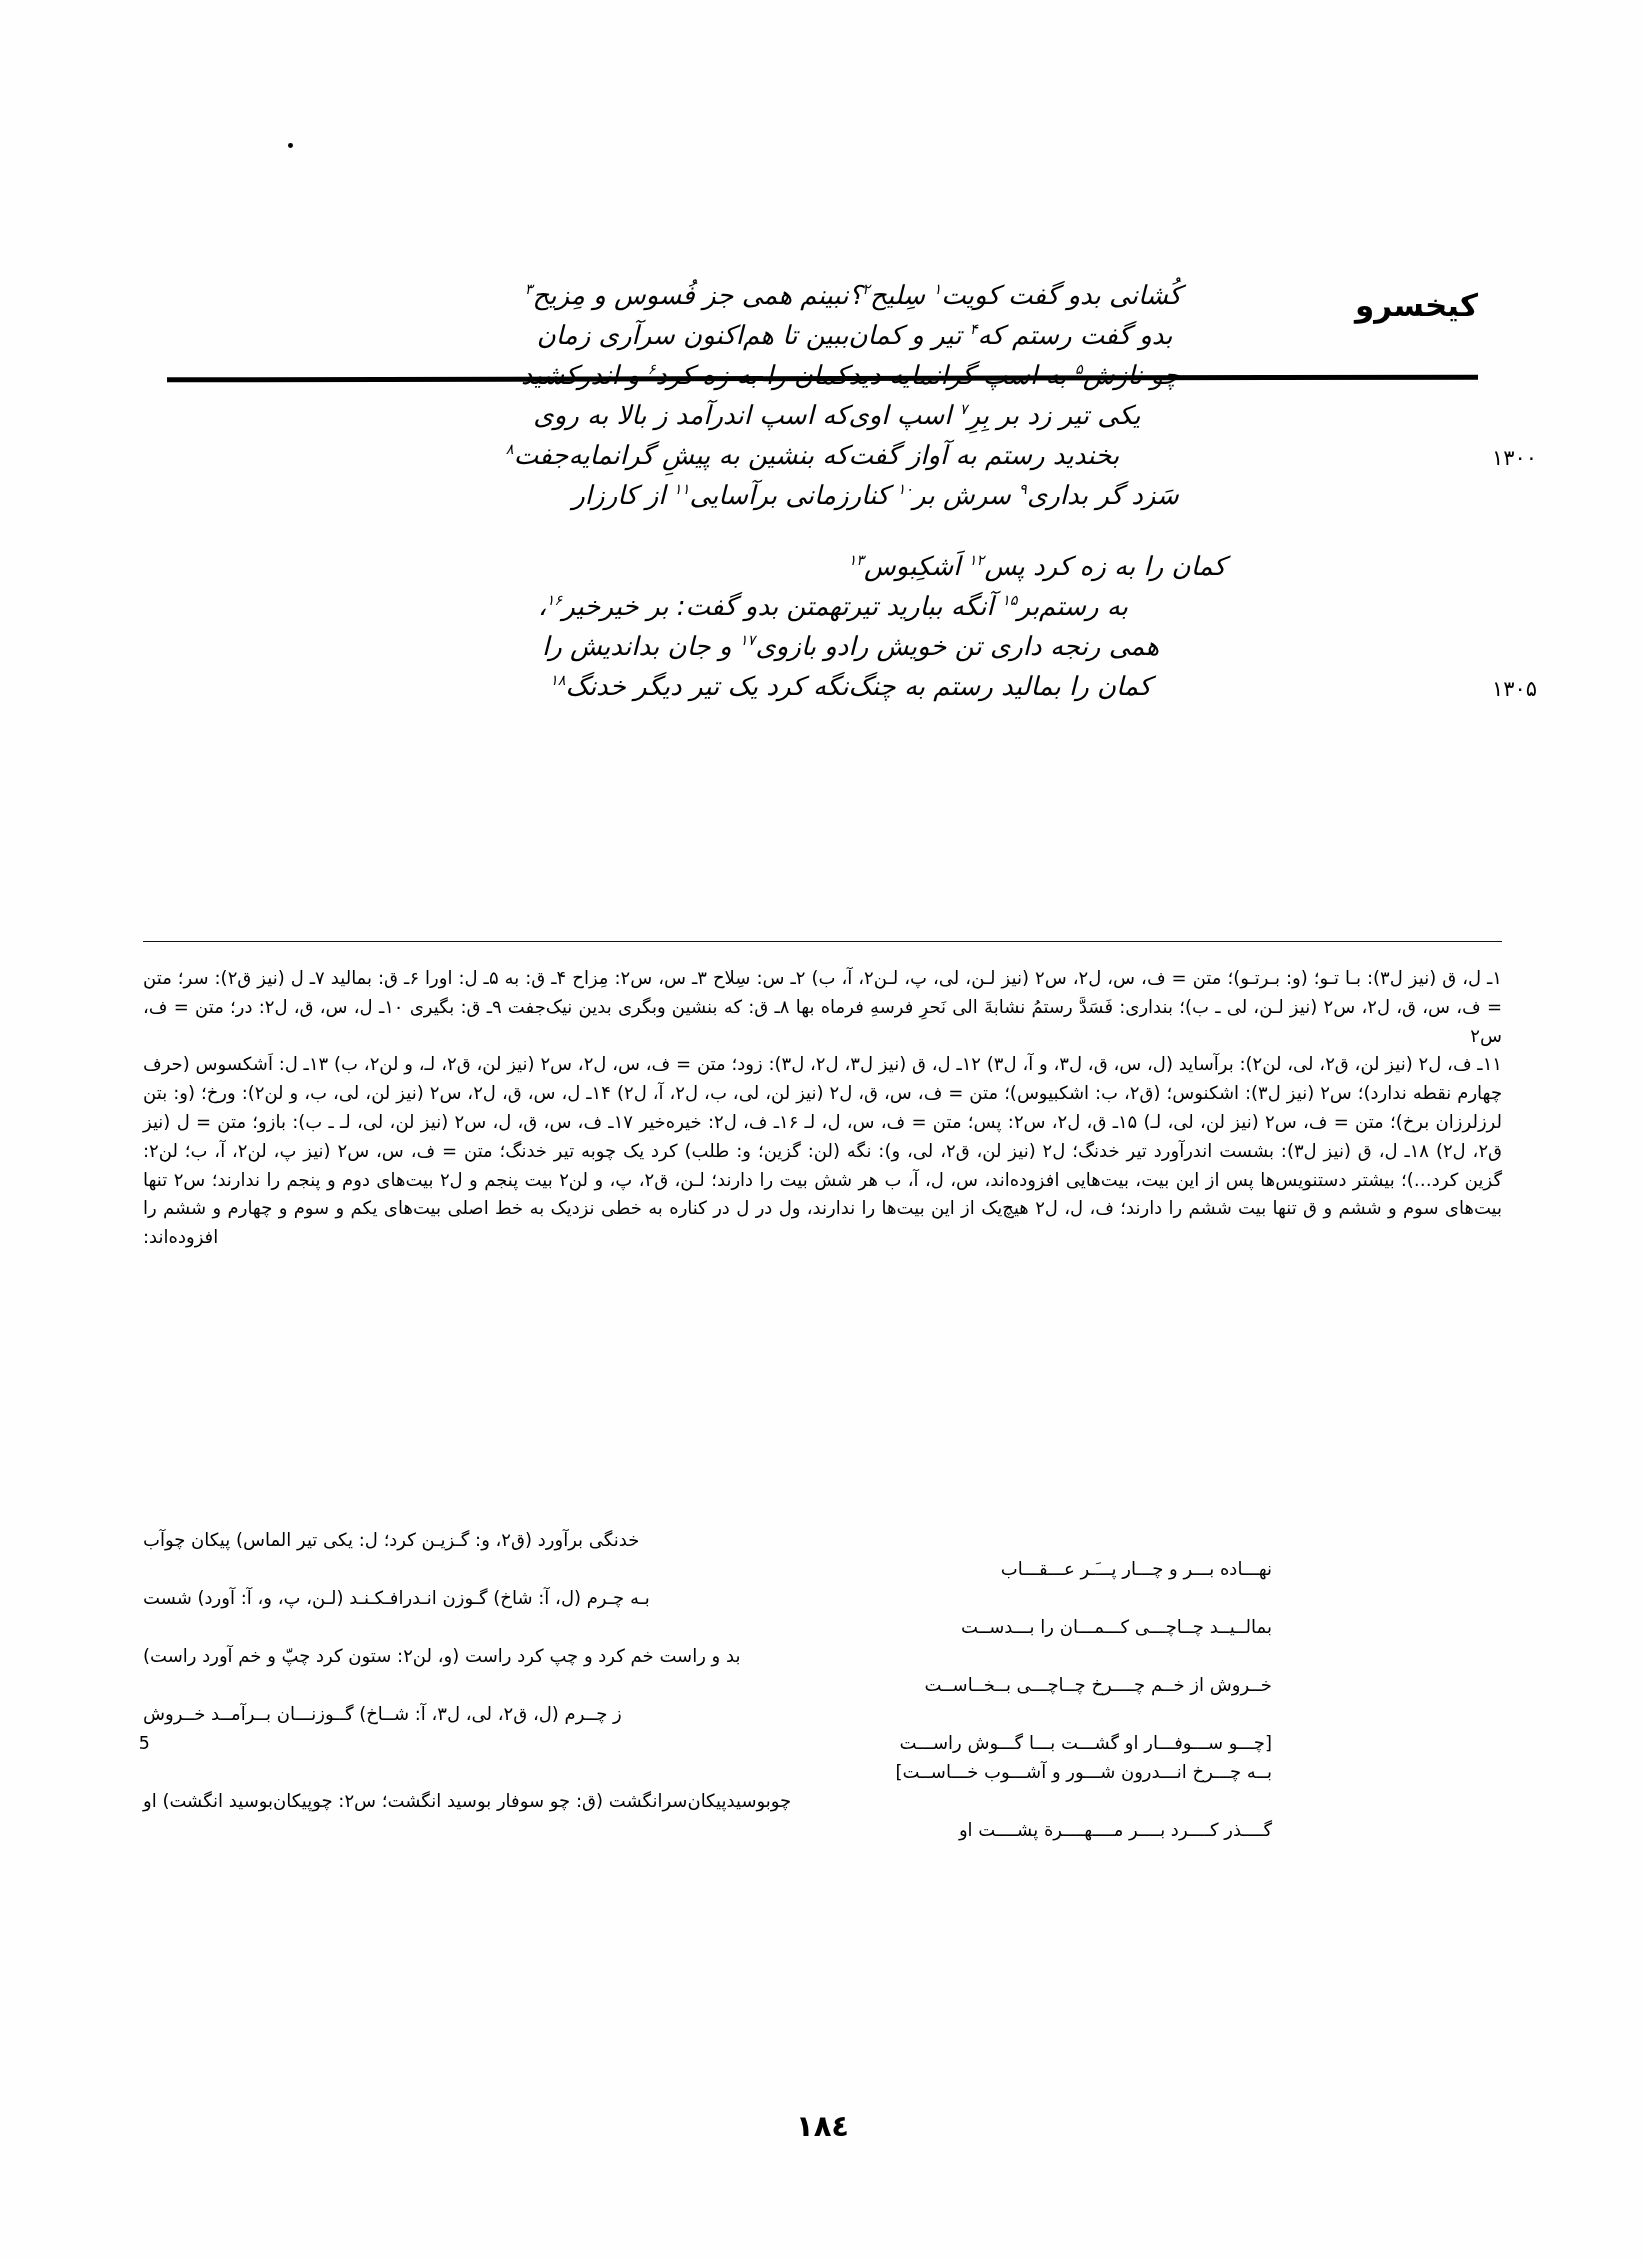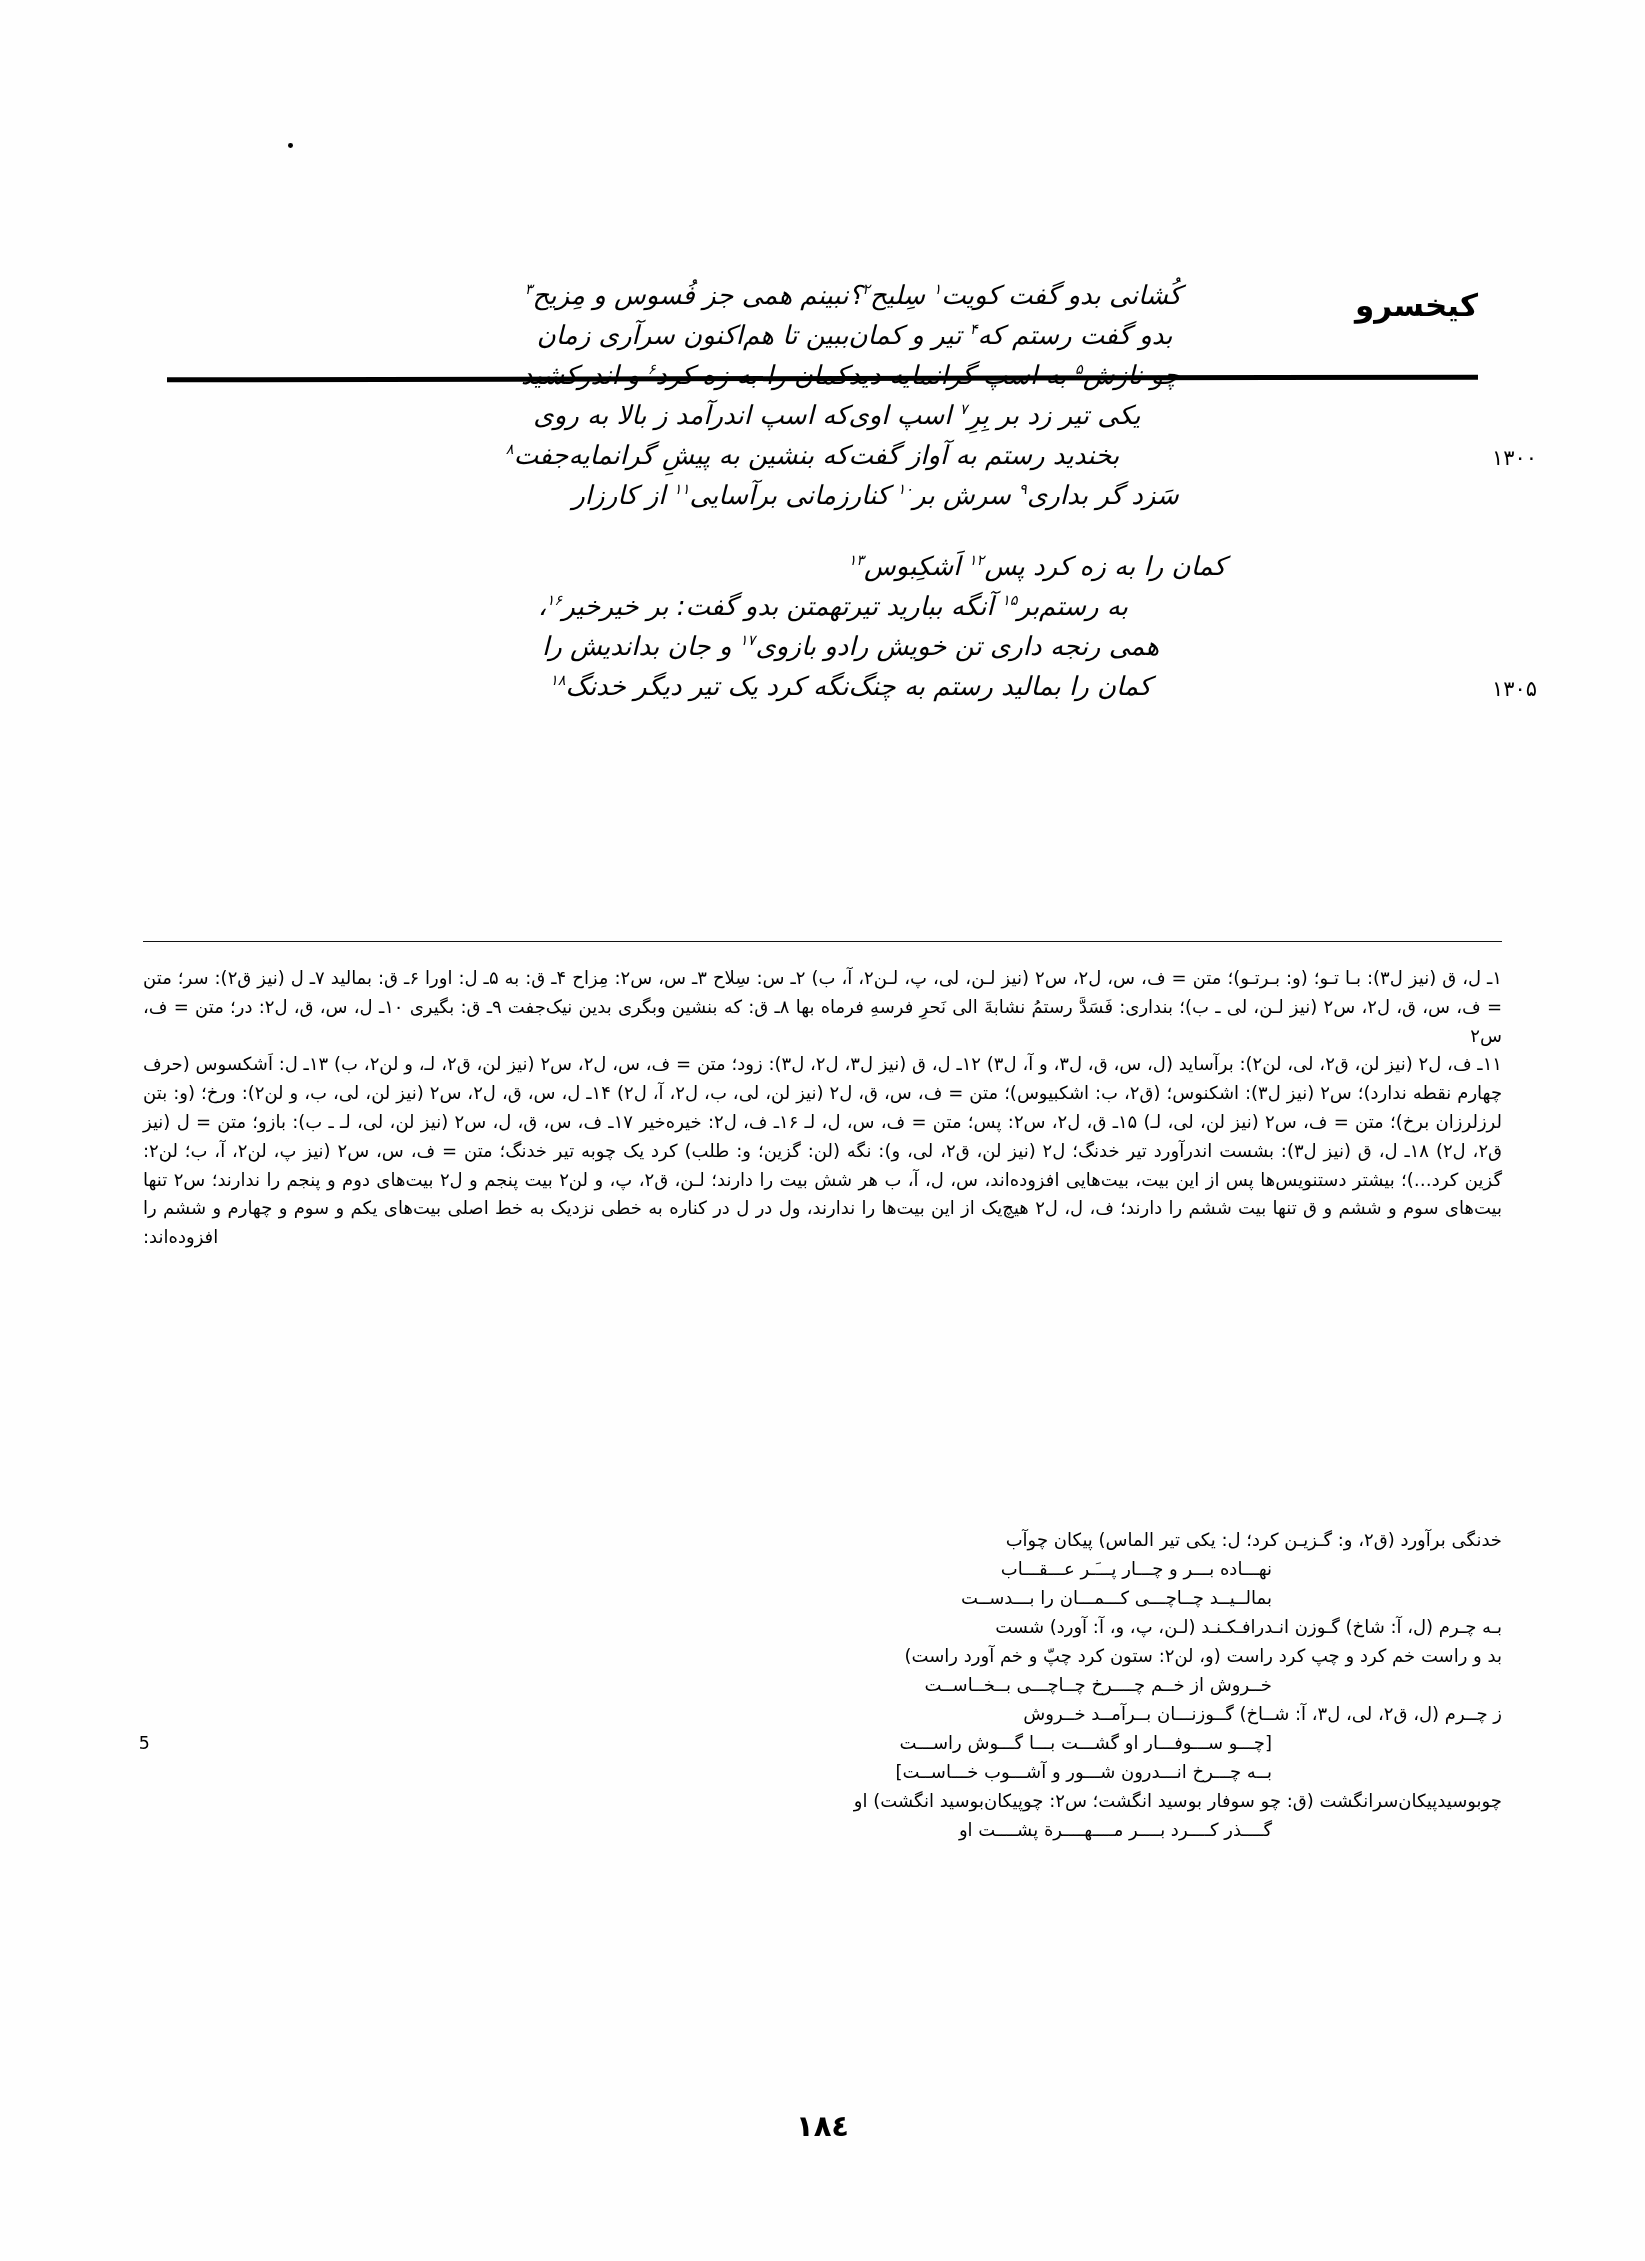--- a/index.html
+++ b/index.html
@@ -110,21 +110,21 @@
     font-size:18px;
     line-height:1.30;
   }
   .xv-line{
     display:block;
     white-space:nowrap;
     margin-bottom:5.6px;
     position:relative;
   }
   .xv-head{
-    text-align:right;
+    text-align:left;
   }
   .xv-indent-r{padding-right:230px;}
   .xv-marker{
     position:absolute;
     left:-4.2px;top:1.4px;
     font-size:17.4px;
   }
   .xv-row{position:relative;}
 
   
@@ -246,22 +246,22 @@
   <div class="fn-rule"></div>
 
   <div class="apparatus" id="apparatus">
       <p>۱ـ ل، ق (نیز ل۳): بـا تـو؛ (و: بـرتـو)؛ متن = ف، س، ل۲، س۲ (نیز لـن، لی، پ، لـن۲، آ، ب)‏   ۲ـ س: سِلاح    ۳ـ س، س۲: مِزاح    ۴ـ ق: به    ۵ـ ل: اورا    ۶ـ ق: بمالید    ۷ـ ل (نیز ق۲): سر؛ متن = ف، س، ق، ل۲، س۲ (نیز لـن، لی ـ ب)؛ بنداری: فَسَدَّ رستمُ نشابةَ الی نَحرِ فرسهِ فرماه بها    ۸ـ ق: که بنشین وبگری بدین نیک‌جفت    ۹ـ ق: بگیری    ۱۰ـ ل، س، ق، ل۲: در؛ متن = ف، س۲</p>
       <p class="lastline">۱۱ـ ف، ل۲ (نیز لن، ق۲، لی، لن۲): برآساید (ل، س، ق، ل۳، و آ، ل۳)‏    ۱۲ـ ل، ق (نیز ل۳، ل۲، ل۳): زود؛ متن = ف، س، ل۲، س۲ (نیز لن، ق۲، لـ، و لن۲، ب)    ۱۳ـ ل: اَشکسوس (حرف چهارم نقطه ندارد)؛ س۲ (نیز ل۳): اشکنوس؛ (ق۲، ب: اشکبیوس)؛ متن = ف، س، ق، ل۲ (نیز لن، لی، ب، ل۲، آ، ل۲)‏    ۱۴ـ ل، س، ق، ل۲، س۲ (نیز لن، لی، ب، و لن۲): ورخ؛ (و: بتن لرزلرزان برخ)؛ متن = ف، س۲ (نیز لن، لی، لـ)    ۱۵ـ ق، ل۲، س۲: پس؛ متن = ف، س، ل، لـ    ۱۶ـ ف، ل۲: خیره‌خیر    ۱۷ـ ف، س، ق، ل، س۲ (نیز لن، لی، لـ ـ ب): بازو؛ متن = ل (نیز ق۲، ل۲)    ۱۸ـ ل، ق (نیز ل۳): بشست اندرآورد تیر خدنگ؛ ل۲ (نیز لن، ق۲، لی، و): نگه (لن: گزین؛ و: طلب) کرد یک چوبه تیر خدنگ؛ متن = ف، س، س۲ (نیز پ، لن۲، آ، ب؛ لن۲: گزین کرد…)؛ بیشتر دستنویس‌ها پس از این بیت، بیت‌هایی افزوده‌اند، س، ل، آ، ب هر شش بیت را دارند؛ لـن، ق۲، پ، و لن۲ بیت پنجم و ل۲ بیت‌های دوم و پنجم را ندارند؛ س۲ تنها بیت‌های سوم و ششم و ق تنها بیت ششم را دارند؛ ف، ل، ل۲ هیچ‌یک از این بیت‌ها را ندارند، ول در ل در کناره به خطی نزدیک به خط اصلی بیت‌های یکم و سوم و چهارم و ششم را افزوده‌اند:</p>
     </div>
 
   <div class="extra-verses" id="extra-verses">
       <div class="xv-line xv-row xv-head"><span>خدنگی برآورد (ق۲، و: گـزیـن کرد؛ ل: یکی تیر الماس) پیکان چوآب</span></div>
       <div class="xv-line xv-row xv-indent-r"><span>نهـــاده بـــر و چـــار پـــَـر عـــقـــاب</span></div>
+      <div class="xv-line xv-row xv-head"><span>بـه چـرم (ل، آ: شاخ) گـوزن انـدرافـکـنـد (لـن، پ، و، آ: آورد) شست</span></div>
       <div class="xv-line xv-row xv-indent-r"><span>بمالــیــد چــاچـــی کـــمـــان را بـــدســت</span></div>
-      <div class="xv-line xv-row xv-head"><span>بـه چـرم (ل، آ: شاخ) گـوزن انـدرافـکـنـد (لـن، پ، و، آ: آورد) شست</span></div>
       <div class="xv-line xv-row xv-head"><span>بد و راست خم کرد و چپ کرد راست (و، لن۲: ستون کرد چپّ و خم آورد راست)</span></div>
       <div class="xv-line xv-row xv-indent-r"><span>خــروش از خــم چــــرخ چــاچـــی بــخــاســت</span></div>
       <div class="xv-line xv-row xv-head"><span>ز چــرم (ل، ق۲، لی، ل۳، آ: شــاخ) گــوزنـــان بــرآمــد خــروش</span></div>
       <div class="xv-line xv-row xv-indent-r"><span class="xv-marker">5</span><span>[چـــو ســـوفـــار او گشـــت بـــا گـــوش راســـت</span></div>
       <div class="xv-line xv-row xv-indent-r"><span>بــه چـــرخ انـــدرون شـــور و آشـــوب خـــاســت]</span></div>
       <div class="xv-line xv-row xv-head"><span>چوبوسیدپیکان‌سرانگشت (ق: چو سوفار بوسید انگشت؛ س۲: چوپیکان‌بوسید انگشت) او</span></div>
       <div class="xv-line xv-row xv-indent-r"><span>گــــذر کــــرد بــــر مــــهــــرة پشــــت او</span></div>
     </div>
 
   <div class="folio">۱۸٤</div>

